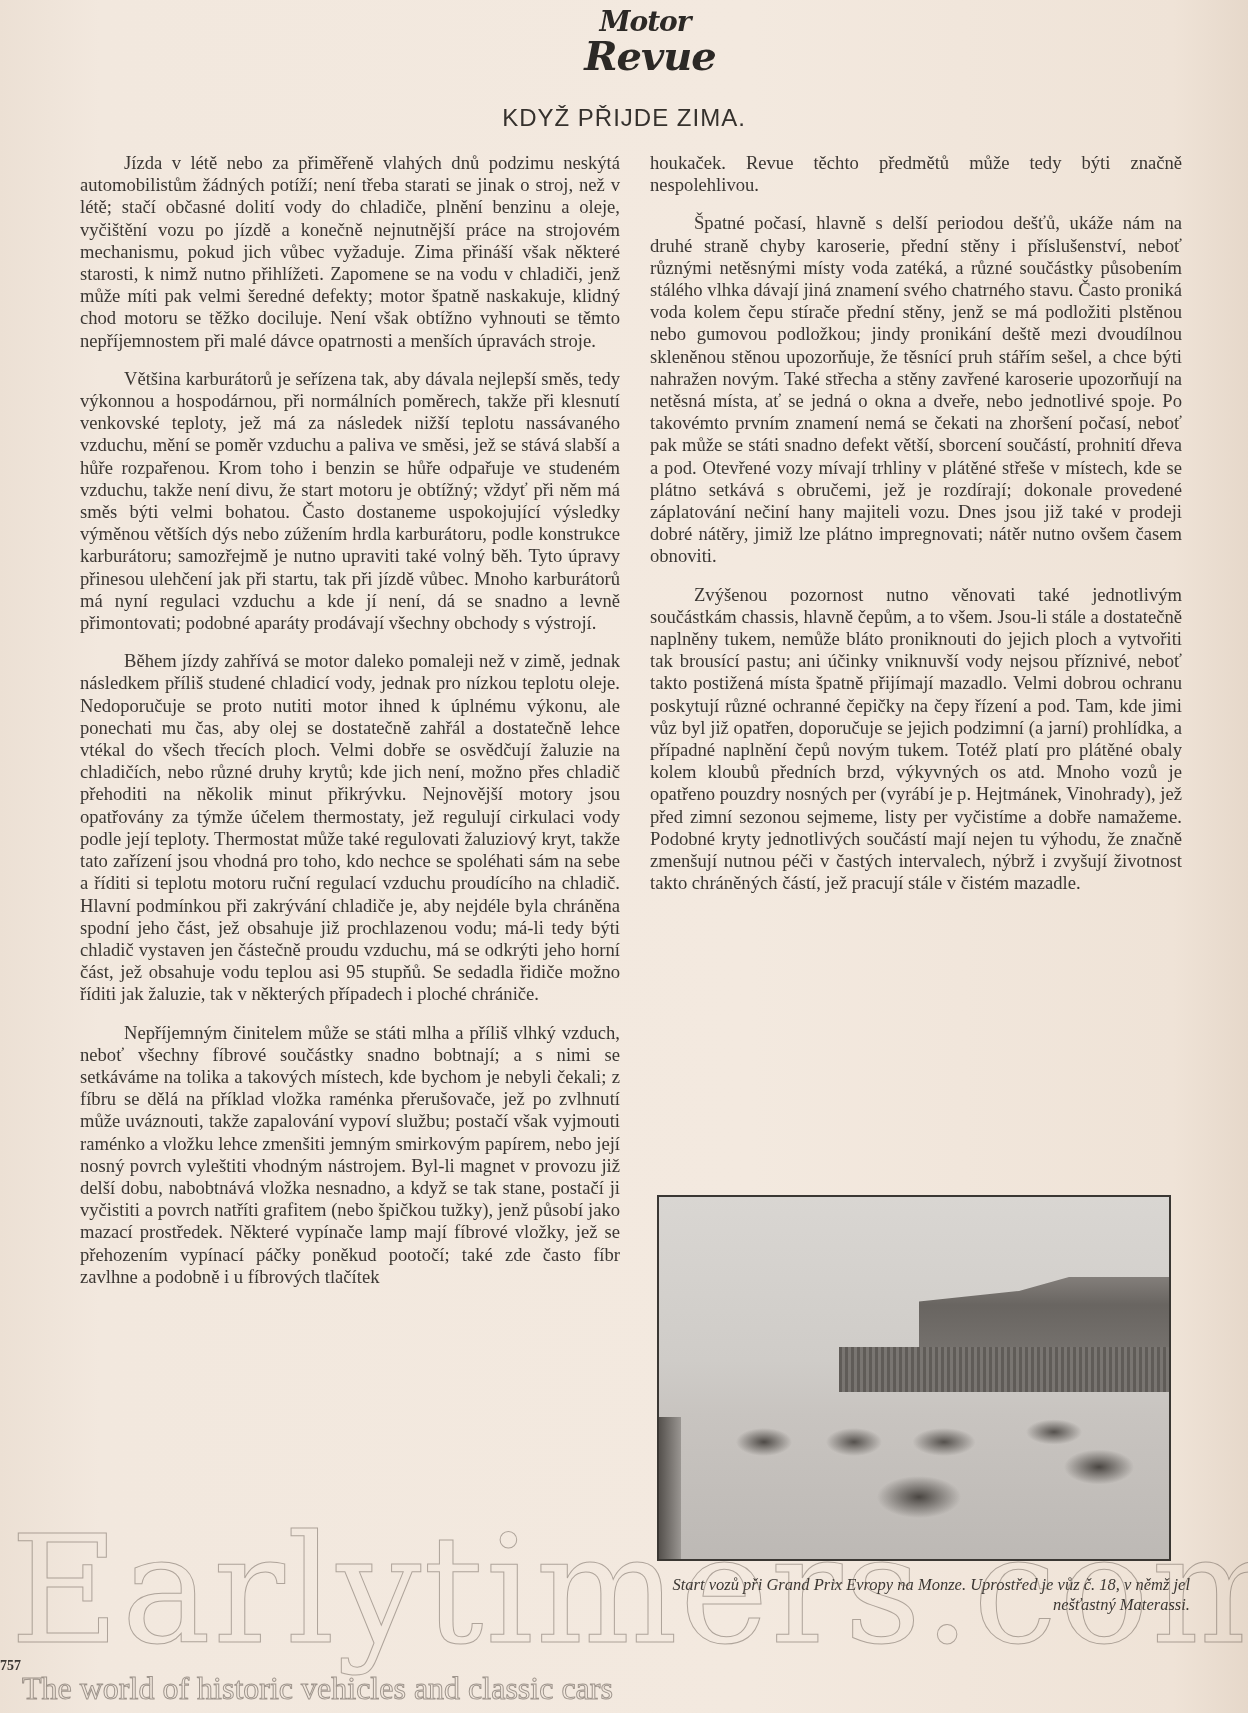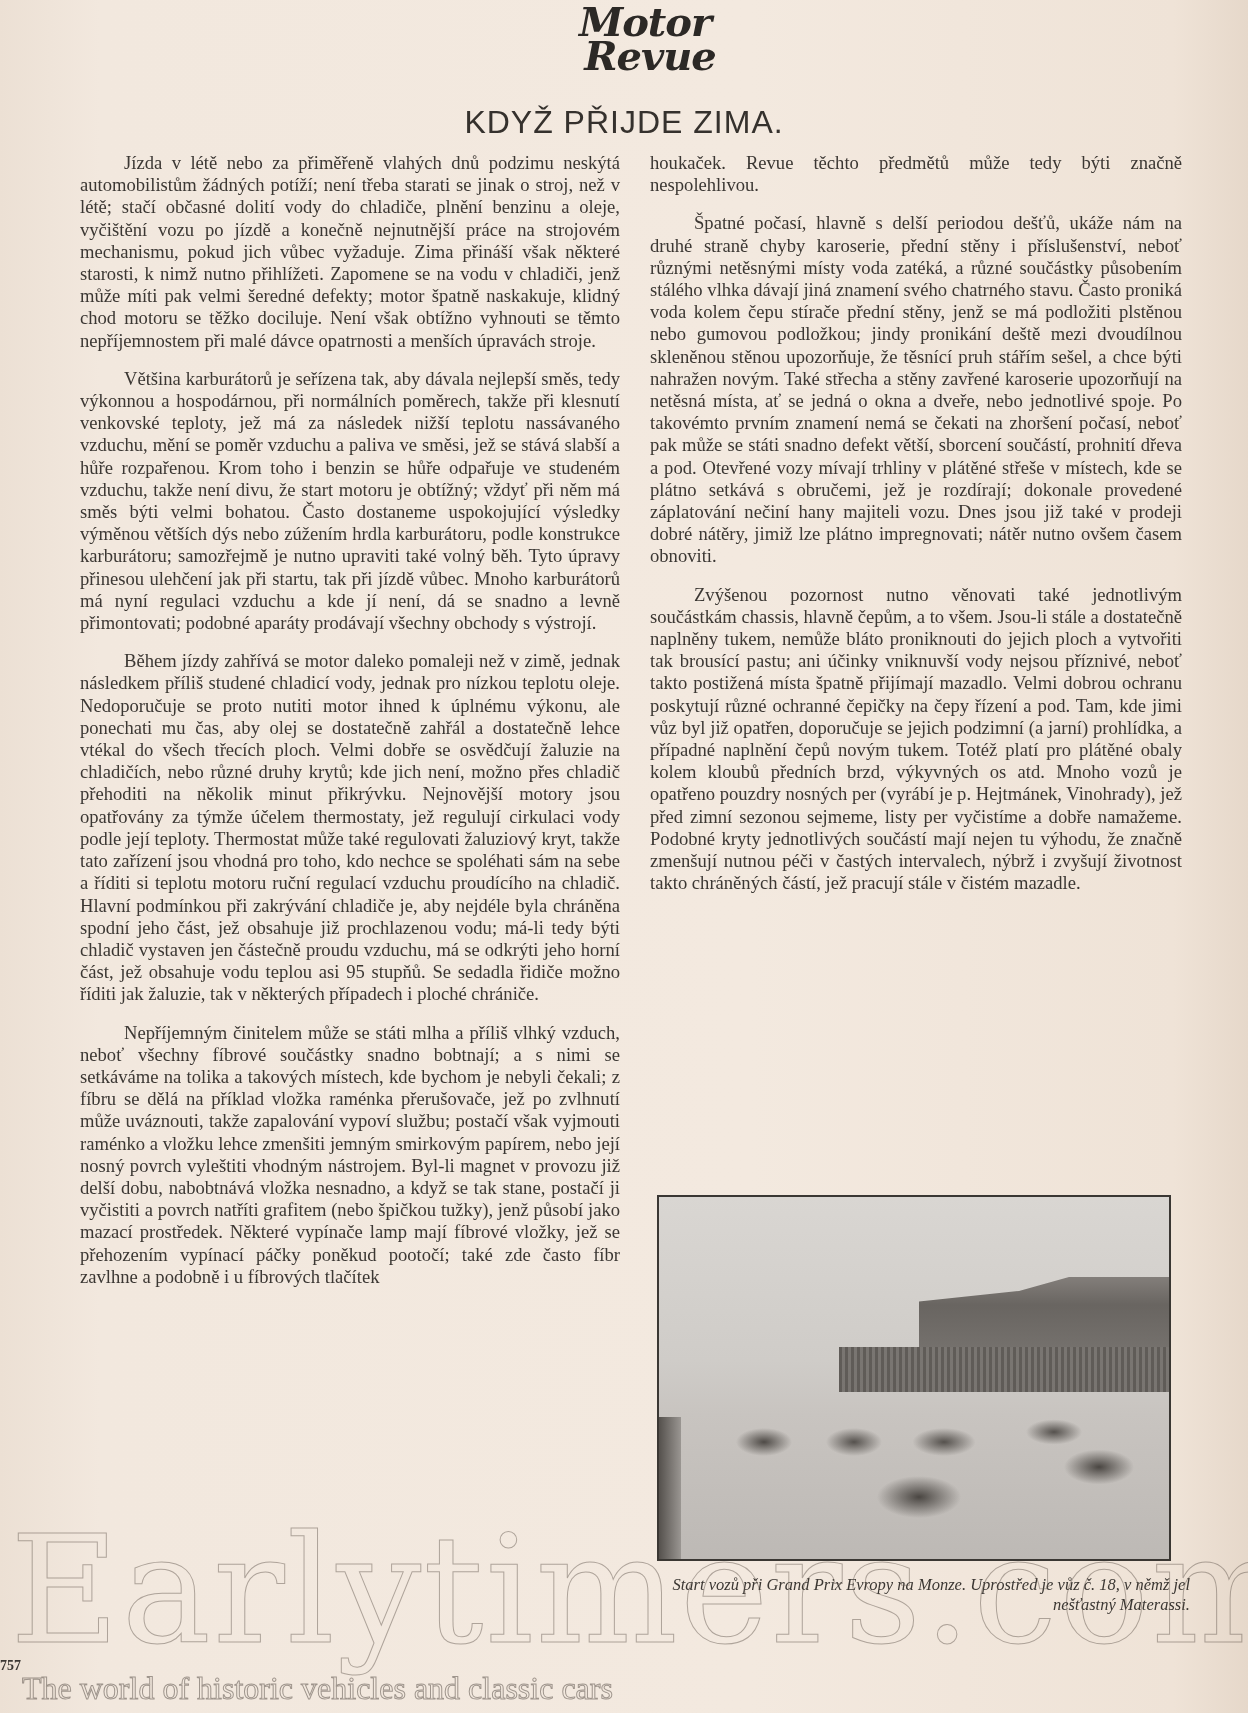--- a/index.html
+++ b/index.html
@@ -8,25 +8,25 @@
     background: linear-gradient(90deg, #ece0d4 0%, #f2e8de 8%, #f3e9df 60%, #efe3d7 94%, #e6d8ca 100%);
     color:#3b3733;
     font-family: "DejaVu Serif", serif;
   }
   .page { position:absolute; left:0; top:0; width:1248px; height:1713px; }
   .masthead {
     position:absolute; left:570px; top:2px; width:150px; text-align:center;
     font-family:"DejaVu Serif", serif; font-style:italic; font-weight:bold;
     color:#2c2926; line-height:40px;
   }
-  .masthead .l1 { font-size:40px; letter-spacing:-1px; display:block; }
+  .masthead .l1 { font-size:28px; letter-spacing:-1px; display:block; }
   .masthead .l2 { font-size:40px; letter-spacing:-1px; display:block; margin-top:-6px; padding-left:10px; }
   .title {
     position:absolute; left:0; width:1248px; top:104px; text-align:center;
-    font-family:"Liberation Sans", sans-serif; font-size:32px; letter-spacing:1px;
+    font-family:"Liberation Sans", sans-serif; font-size:24px; letter-spacing:1px;
     color:#35312d;
   }
   .col {
     position:absolute; top:152px; width:540px;
     font-family:"Liberation Serif", serif; font-size:18.6px; line-height:22.2px;
     text-align:justify; hyphens:manual;
   }
   .col.left { left:80px; }
   .col.right { left:650px; top:152px; width:532px; }
   .col p { margin:0 0 16px 0; text-indent:44px; }

